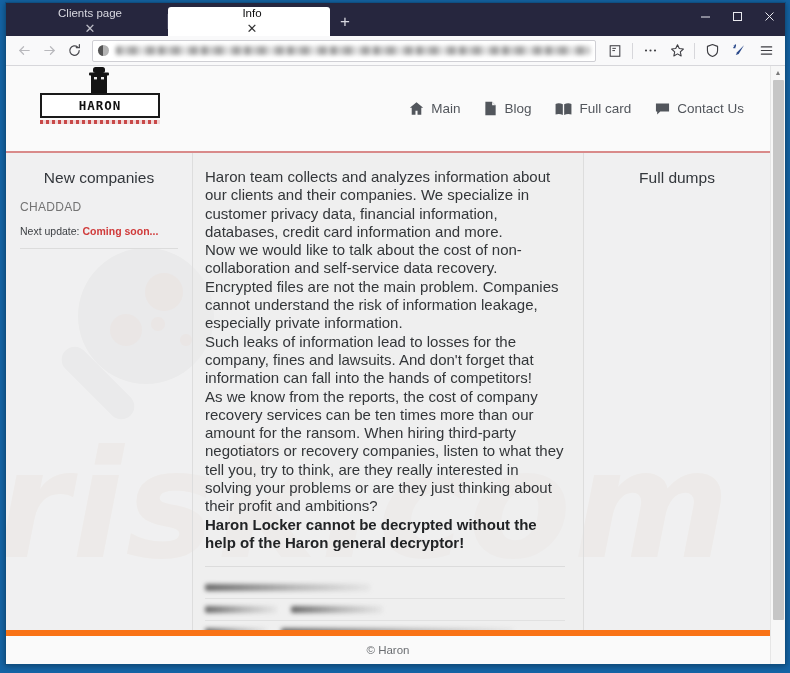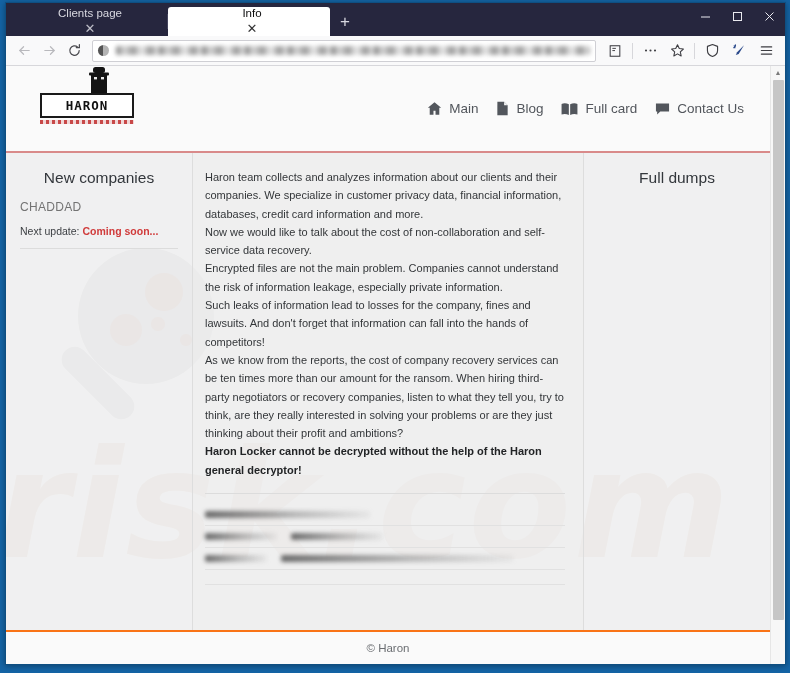--- a/index.html
+++ b/index.html
@@ -177,21 +177,21 @@
   
   #site-header {
     position: relative; z-index: 2;
     height: 87px;
     background: #fafafa;
     border-bottom: 2px solid #d98a8a;
     display: flex; align-items: center;
     padding: 0 26px 0 34px;
     flex: none;
   }
-  #logo { width: 94px; position: relative; }
+  #logo { width: 120px; position: relative; }
   #logo-figure {
     position: absolute; left: 48px; top: -26px;
     width: 22px; height: 26px;
   }
   #logo-box {
     border: 2px solid #1a1a1a;
     padding: 3px 0 3px;
     text-align: center;
     background: #fff;
   }
@@ -204,21 +204,21 @@
   #logo-sub {
     margin-top: 2px;
     height: 4px;
     background: repeating-linear-gradient(90deg,
       rgba(190,40,40,.85) 0 3px, rgba(220,150,150,.35) 3px 6px);
     filter: blur(.7px);
   }
   #site-nav {
     margin-left: auto;
     display: flex; align-items: center;
-    gap: 18px;
+    gap: 24px;
   }
   .nav-item {
     display: flex; align-items: center; gap: 7px;
     font-size: 13.5px;
     color: #52565c;
   }
   .nav-item svg { display:block; }
 
   
   #columns {
@@ -262,21 +262,21 @@
   }
   #next-update {
     font-size: 10.5px;
     color: #3c3f43;
     padding-bottom: 11px;
     border-bottom: 1px solid #dcdcdc;
   }
   #next-update .soon { color: #d03a3a; font-weight: 700; }
 
   .body-p {
-    font-size: 11px;
+    font-size: 15px;
     line-height: 18.3px;
     color: #333639;
   }
   .body-p.bold { font-weight: 700; color: #222426; }
 
   #main-divider {
     border-top: 1px solid #dcdcdc;
     margin: 14px 0 10px;
   }
 
@@ -294,21 +294,21 @@
     filter: blur(1.9px);
     border-radius: 2px;
   }
 
   
   #site-footer {
     position: relative; z-index: 2;
     height: 34px;
     flex: none;
     background: #fafafa;
-    border-top: 2px solid #f97316;
+    border-top: 6px solid #f97316;
     display: flex; align-items: center; justify-content: center;
     font-size: 11.5px;
     color: #6b6e72;
   }
 
   
   #scrollbar {
     width: 15px;
     flex: none;
     background: #f7f7f7;

